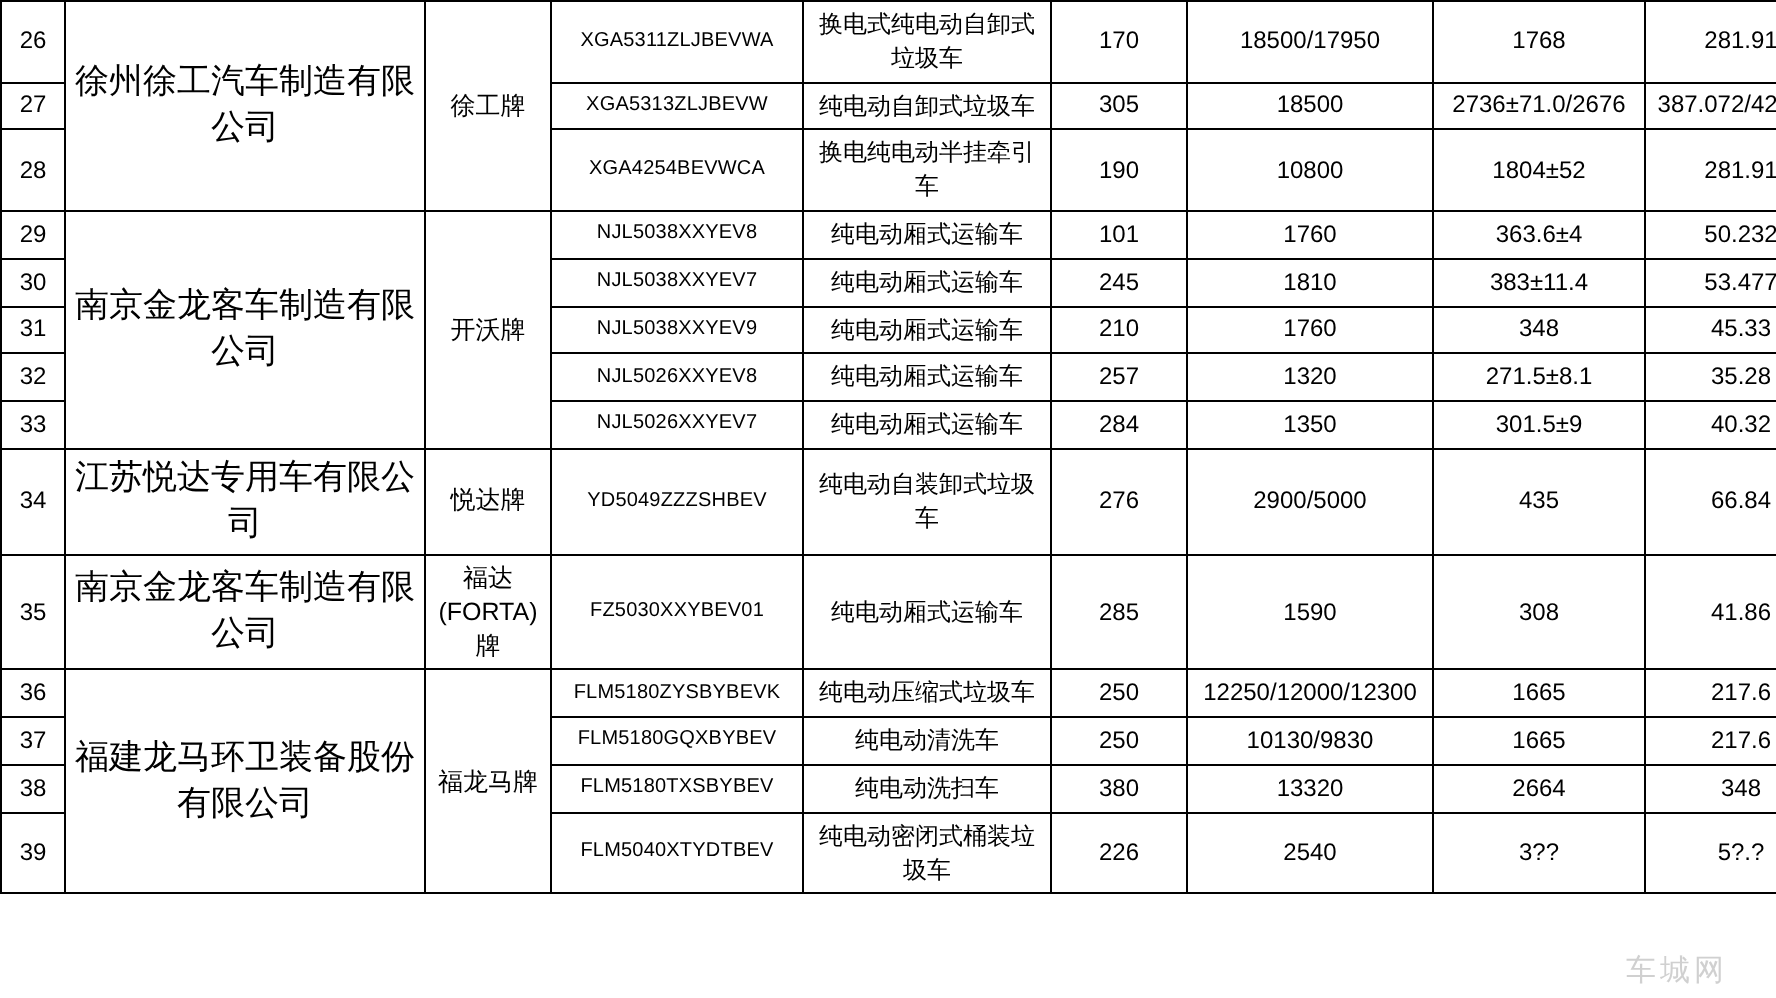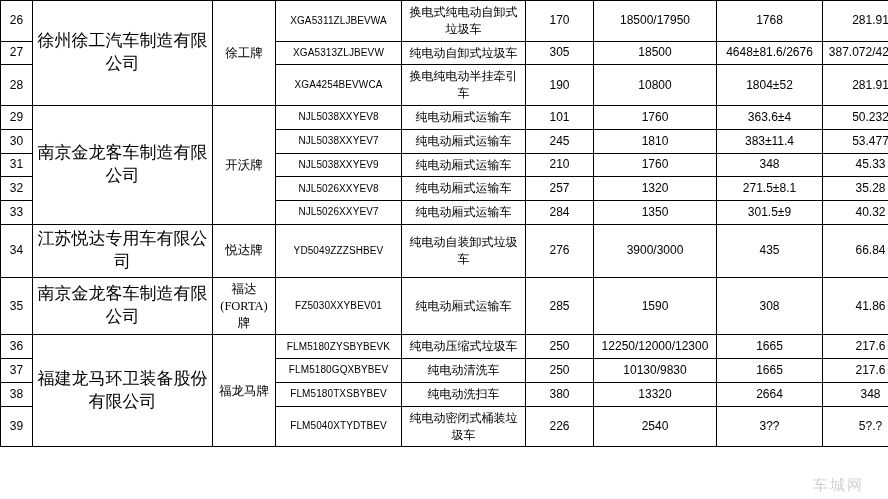--- a/index.html
+++ b/index.html
@@ -42,21 +42,21 @@
   col.c-brand   { width: 63px; }
   col.c-model   { width: 126px; }
   col.c-type    { width: 124px; }
   col.c-num1    { width: 68px; }
   col.c-num2    { width: 123px; }
   col.c-num3    { width: 106px; }
   col.c-num4    { width: 96px; }
 
   td.idx      { font-size: 12px; }
   td.company  { font-size: 17px; line-height: 1.35; padding: 2px 4px; }
-  td.brand    { font-size: 12.5px; line-height: 1.35; padding: 2px 2px; font-family: Liberation Serif, serif; }
+  td.brand    { font-size: 12.5px; line-height: 1.35; padding: 2px 2px; }
   td.model    { font-size: 10px; letter-spacing: 0.1px; }
   td.type     { font-size: 12px; line-height: 1.4; }
   td.num      { font-size: 12px; }
 
   .watermark {
     position: absolute;
     right: 24px;
     bottom: 4px;
     font-size: 15px;
     color: rgba(150,150,150,0.45);
@@ -96,21 +96,21 @@
         <td class="num">1768</td>
         <td class="num">281.91</td>
       </tr>
 
       <tr>
         <td class="idx">27</td>
         <td class="model">XGA5313ZLJBEVW</td>
         <td class="type">纯电动自卸式垃圾车</td>
         <td class="num">305</td>
         <td class="num">18500</td>
-        <td class="num">4648±81.6/2676</td>
+        <td class="num">2736±71.0/2676</td>
         <td class="num">387.072/422.87</td>
       </tr>
 
       <tr>
         <td class="idx">28</td>
         <td class="model">XGA4254BEVWCA</td>
         <td class="type">换电纯电动半挂牵引车</td>
         <td class="num">190</td>
         <td class="num">10800</td>
         <td class="num">1804±52</td>
@@ -169,21 +169,21 @@
         <td class="num">40.32</td>
       </tr>
 
       <tr>
         <td class="idx">34</td>
         <td class="company">江苏悦达专用车有限公司</td>
         <td class="brand">悦达牌</td>
         <td class="model">YD5049ZZZSHBEV</td>
         <td class="type">纯电动自装卸式垃圾车</td>
         <td class="num">276</td>
-        <td class="num">3900/3000</td>
+        <td class="num">2900/5000</td>
         <td class="num">435</td>
         <td class="num">66.84</td>
       </tr>
 
       <tr>
         <td class="idx">35</td>
         <td class="company">南京金龙客车制造有限公司</td>
         <td class="brand">福达(FORTA)牌</td>
         <td class="model">FZ5030XXYBEV01</td>
         <td class="type">纯电动厢式运输车</td>

